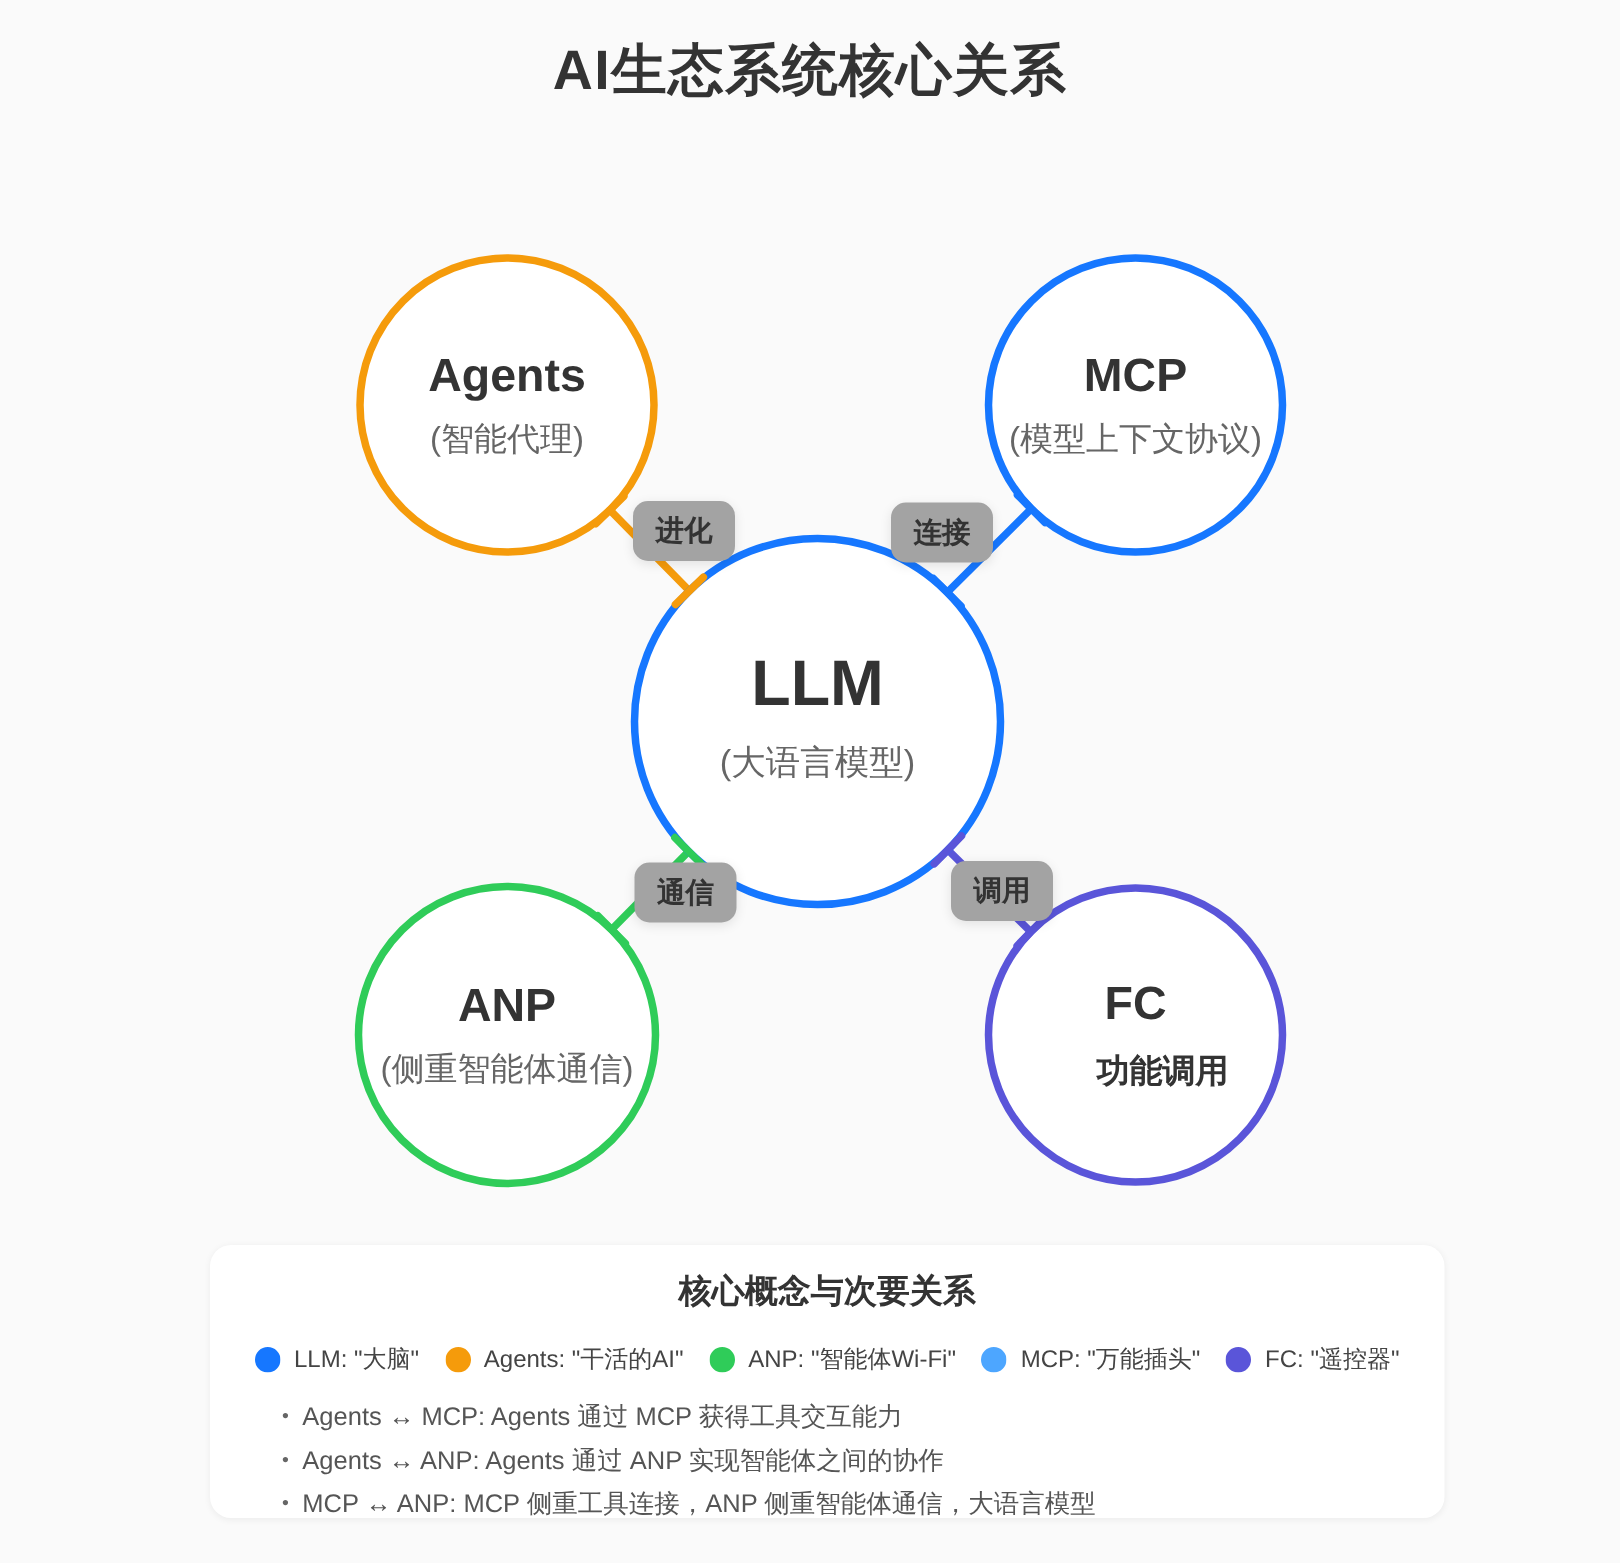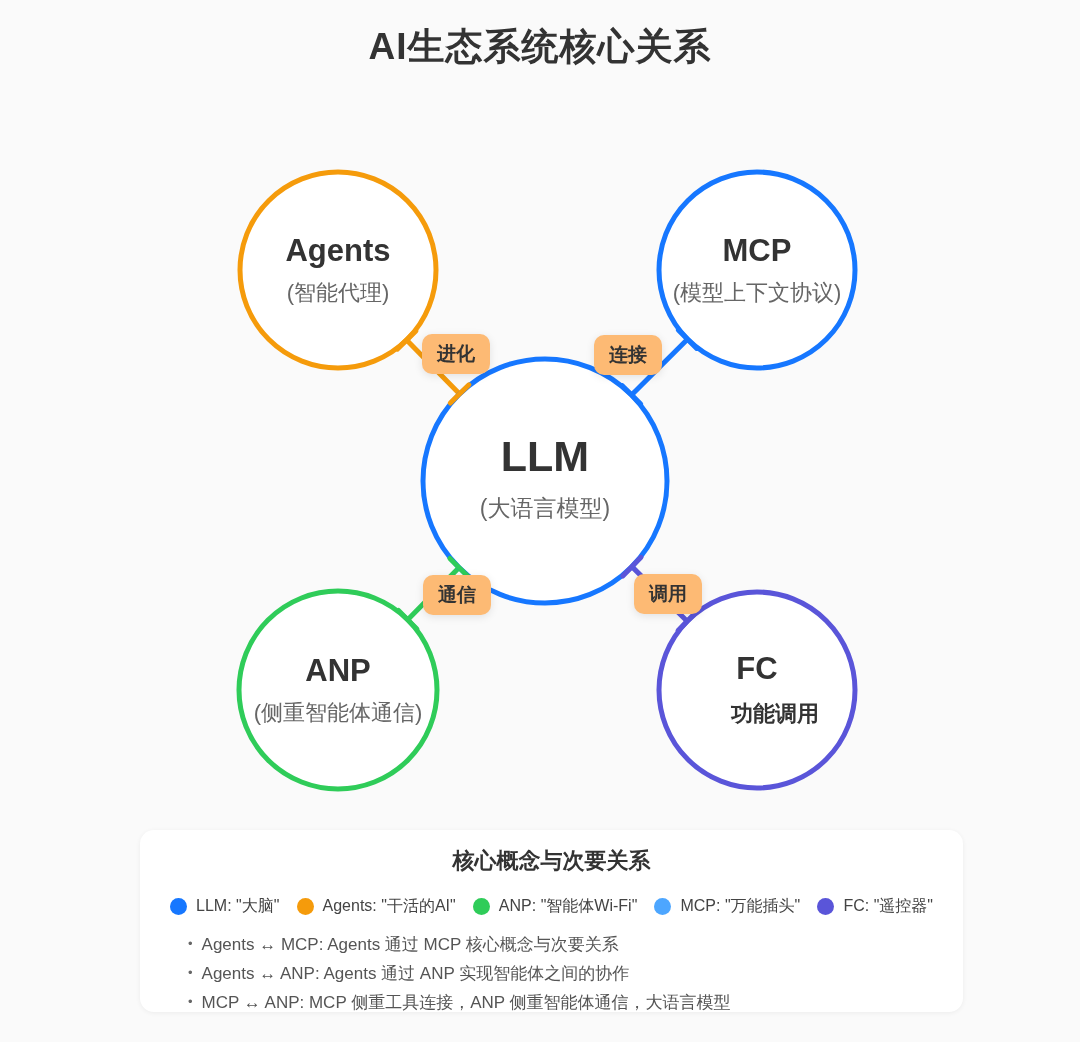--- a/index.html
+++ b/index.html
@@ -7,21 +7,21 @@
   .title{position:absolute;left:0;top:22px;width:1080px;text-align:center;font-size:37px;font-weight:700;color:#333;letter-spacing:1px;}
   .diagram-svg{position:absolute;left:0;top:0;}
   .node-label{position:absolute;transform:translate(-50%,-50%);text-align:center;pointer-events:none;}
   .node-name{font-weight:700;color:#333;line-height:1.15;}
   .node-sub{color:#666;margin-top:9px;}
   .n-agents{left:338px;top:270px;} .n-agents .node-name{font-size:31px;} .n-agents .node-sub{font-size:22px;}
   .n-mcp{left:757px;top:270px;} .n-mcp .node-name{font-size:31px;} .n-mcp .node-sub{font-size:22px;}
   .n-llm{left:545px;top:478px;} .n-llm .node-name{font-size:43px;} .n-llm .node-sub{font-size:23px;margin-top:12px;}
   .n-anp{left:338px;top:690px;} .n-anp .node-name{font-size:31px;} .n-anp .node-sub{font-size:22px;}
   .n-fc{left:757px;top:690px;} .n-fc .node-name{font-size:31px;} .n-fc .node-sub{font-size:22px;font-weight:700;color:#333;margin-top:12px;margin-left:36px;}
-  .pill{position:absolute;transform:translate(-50%,-50%);background:#fdba74;border-radius:10px;padding:7px 15px;
+  .pill{position:absolute;transform:translate(-50%,-50%);background:#a3a3a3;border-radius:10px;padding:7px 15px;
         font-size:19px;font-weight:700;color:#333;box-shadow:0 2px 8px rgba(0,0,0,.10);white-space:nowrap;}
   .p-evolve{left:456px;top:354px;} .p-connect{left:628px;top:355px;}
   .p-comm{left:457px;top:595px;} .p-call{left:668px;top:594px;}
   .legend-card{position:absolute;left:140px;top:830px;width:823px;height:182px;background:#fff;border-radius:14px;
                box-shadow:0 1px 5px rgba(0,0,0,.06);}
   .legend-title{text-align:center;font-size:22px;font-weight:700;color:#333;margin-top:16px;}
   .legend-row{display:flex;justify-content:space-between;align-items:center;padding:0 30px;margin-top:20px;}
   .legend-item{display:flex;align-items:center;gap:9px;font-size:16px;color:#444;white-space:nowrap;}
   .legend-item svg{display:block;}
   .bullets{margin:13px 0 0 0;padding:0 0 0 48px;list-style:none;}
@@ -128,19 +128,19 @@
         <span>MCP: "万能插头"</span>
       </div>
       <div class="legend-item">
         <svg width="17" height="17">
             <circle cx="8.5" cy="8.5" r="8.5" fill="#5A55D9"></circle>
           </svg>
         <span>FC: "遥控器"</span>
       </div>
     </div>
     <ul class="bullets">
-      <li>Agents ↔ MCP: Agents 通过 MCP 核心概念与次要关系</li>
+      <li>Agents ↔ MCP: Agents 通过 MCP 获得工具交互能力</li>
       <li>Agents ↔ ANP: Agents 通过 ANP 实现智能体之间的协作</li>
       <li>MCP ↔ ANP: MCP 侧重工具连接，ANP 侧重智能体通信，大语言模型</li>
     </ul>
   </div>
 
 </div>
 
 </body></html>

